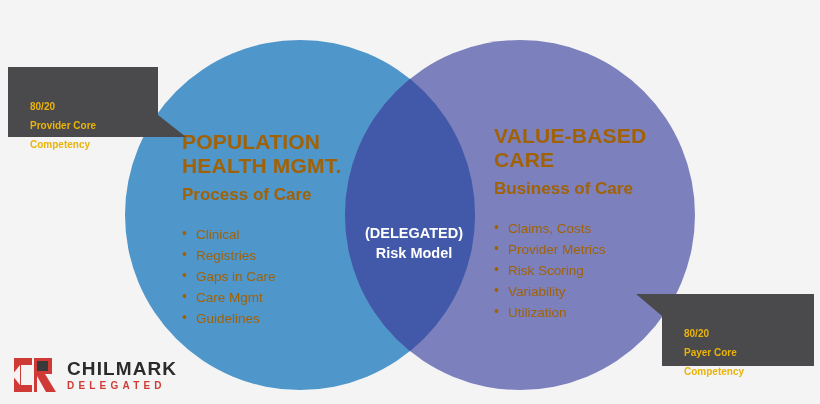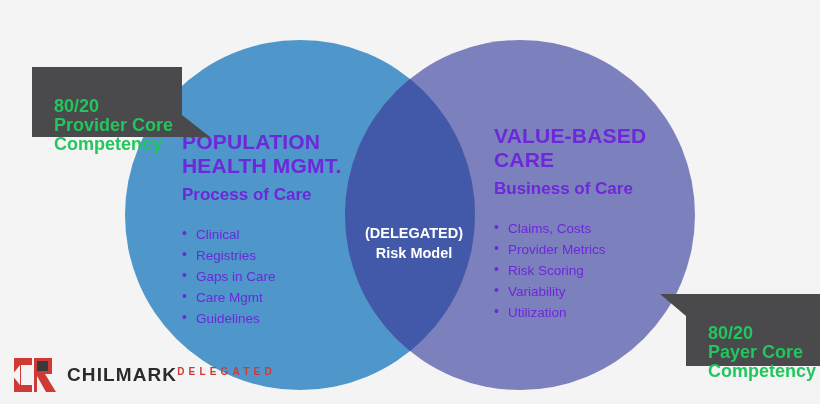--- a/index.html
+++ b/index.html
@@ -28,21 +28,21 @@
     position: absolute;
     left: 0;
     top: 0;
     width: 820px;
     height: 404px;
   }
 
   
   .lobe-text {
     position: absolute;
-    color: #6d28d9;
+    color: #a16207;
   }
 
   .lobe-title {
     font-size: 21px;
     font-weight: bold;
     line-height: 24px;
     letter-spacing: 0.2px;
     white-space: pre-line;
   }
 
@@ -89,26 +89,25 @@
     font-size: 14.5px;
     font-weight: bold;
     line-height: 20px;
     margin-top: 23px;
   }
 
   
   .callout {
     position: absolute;
     background: #4a4a4d;
-    color: #22c55e;
-    font-size: 18px;
+    color: #eab308;
+    font-size: 10px;
     font-weight: bold;
     line-height: 19px;
     white-space: pre-line;
-    margin-left: 24px;
   }
 
   #callout-provider {
     left: 8px;
     top: 67px;
     width: 150px;
     height: 70px;
     padding: 11px 0 0 22px;
     box-sizing: border-box;
   }
@@ -154,21 +153,21 @@
   }
 
   #logo-mark {
     width: 46px;
     height: 34px;
     margin-right: 9px;
   }
 
   #logo-words {
     display: flex;
-    flex-direction: row;
+    flex-direction: column;
     justify-content: center;
   }
 
   #logo-primary {
     font-size: 19px;
     font-weight: bold;
     color: #2b2b2b;
     letter-spacing: 1.1px;
     line-height: 20px;
   }

